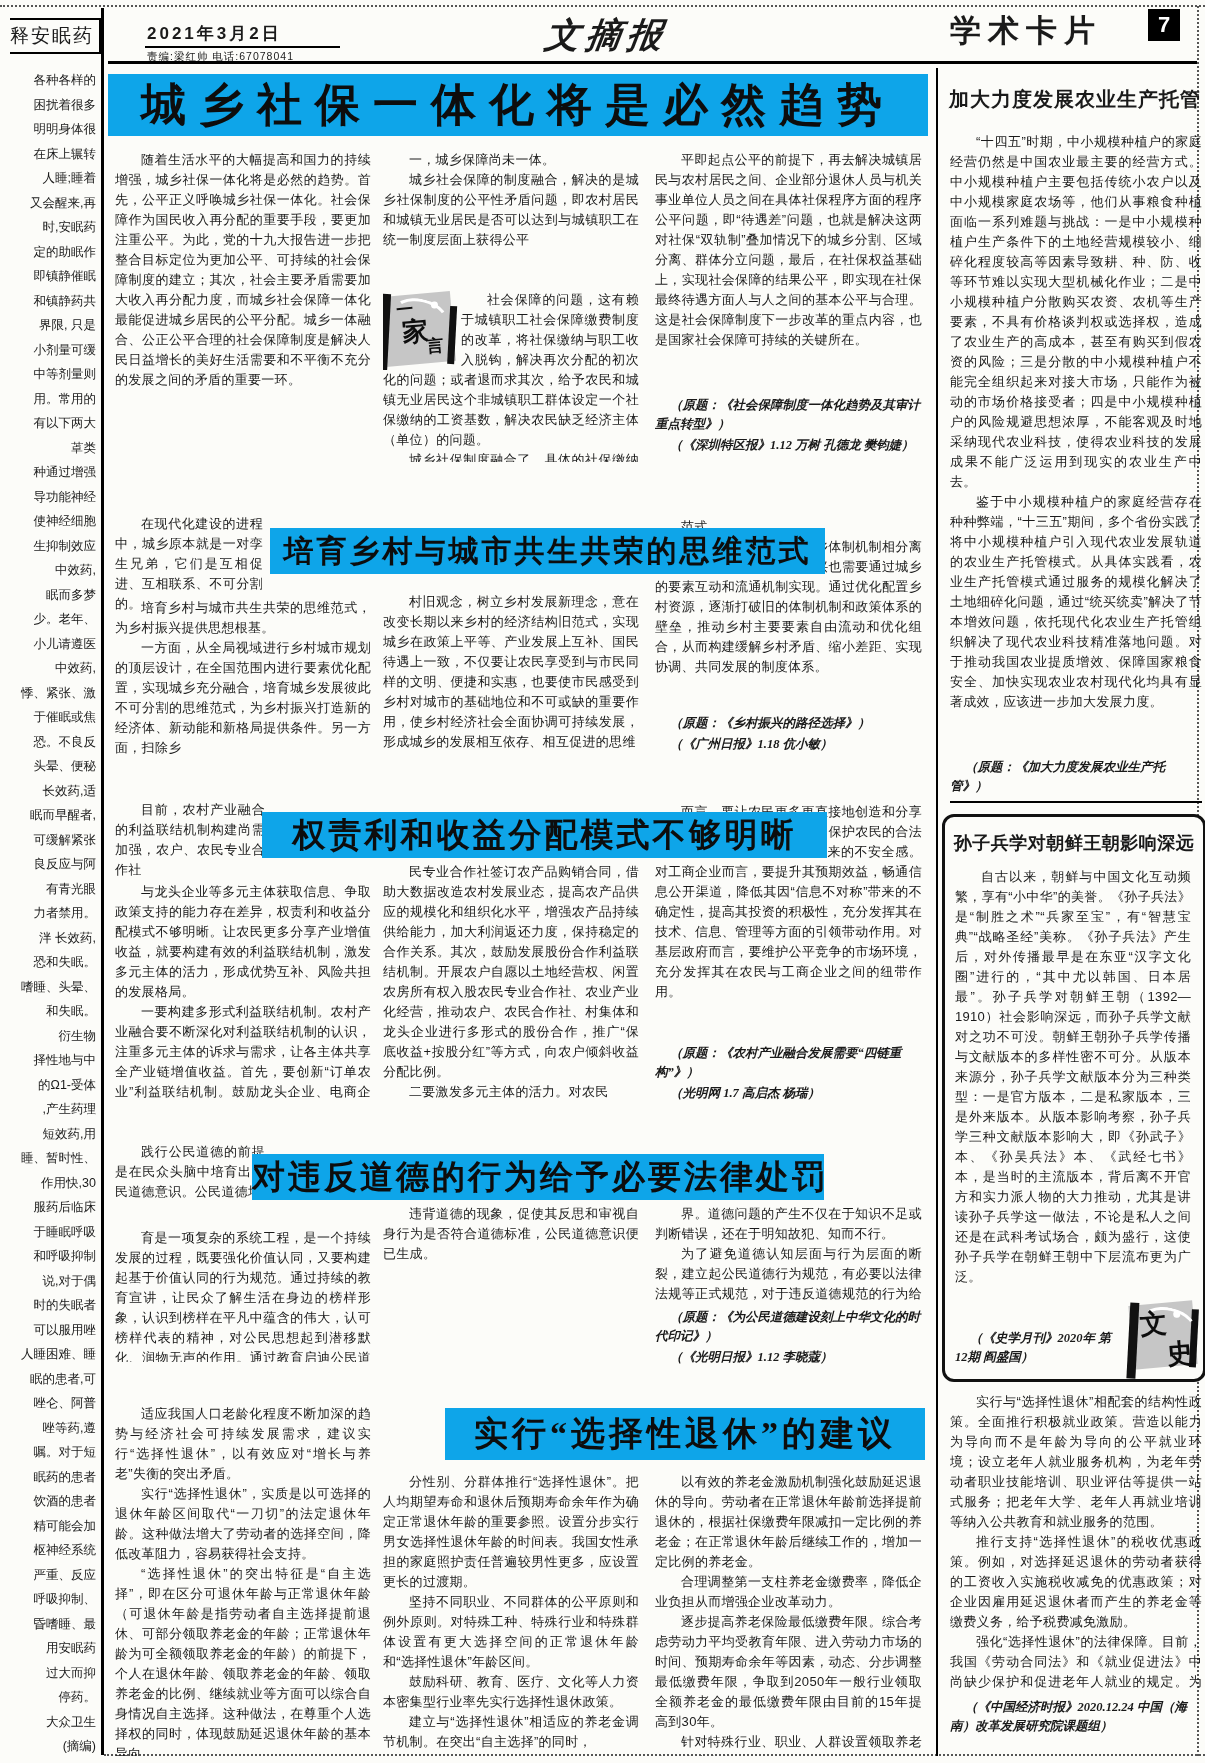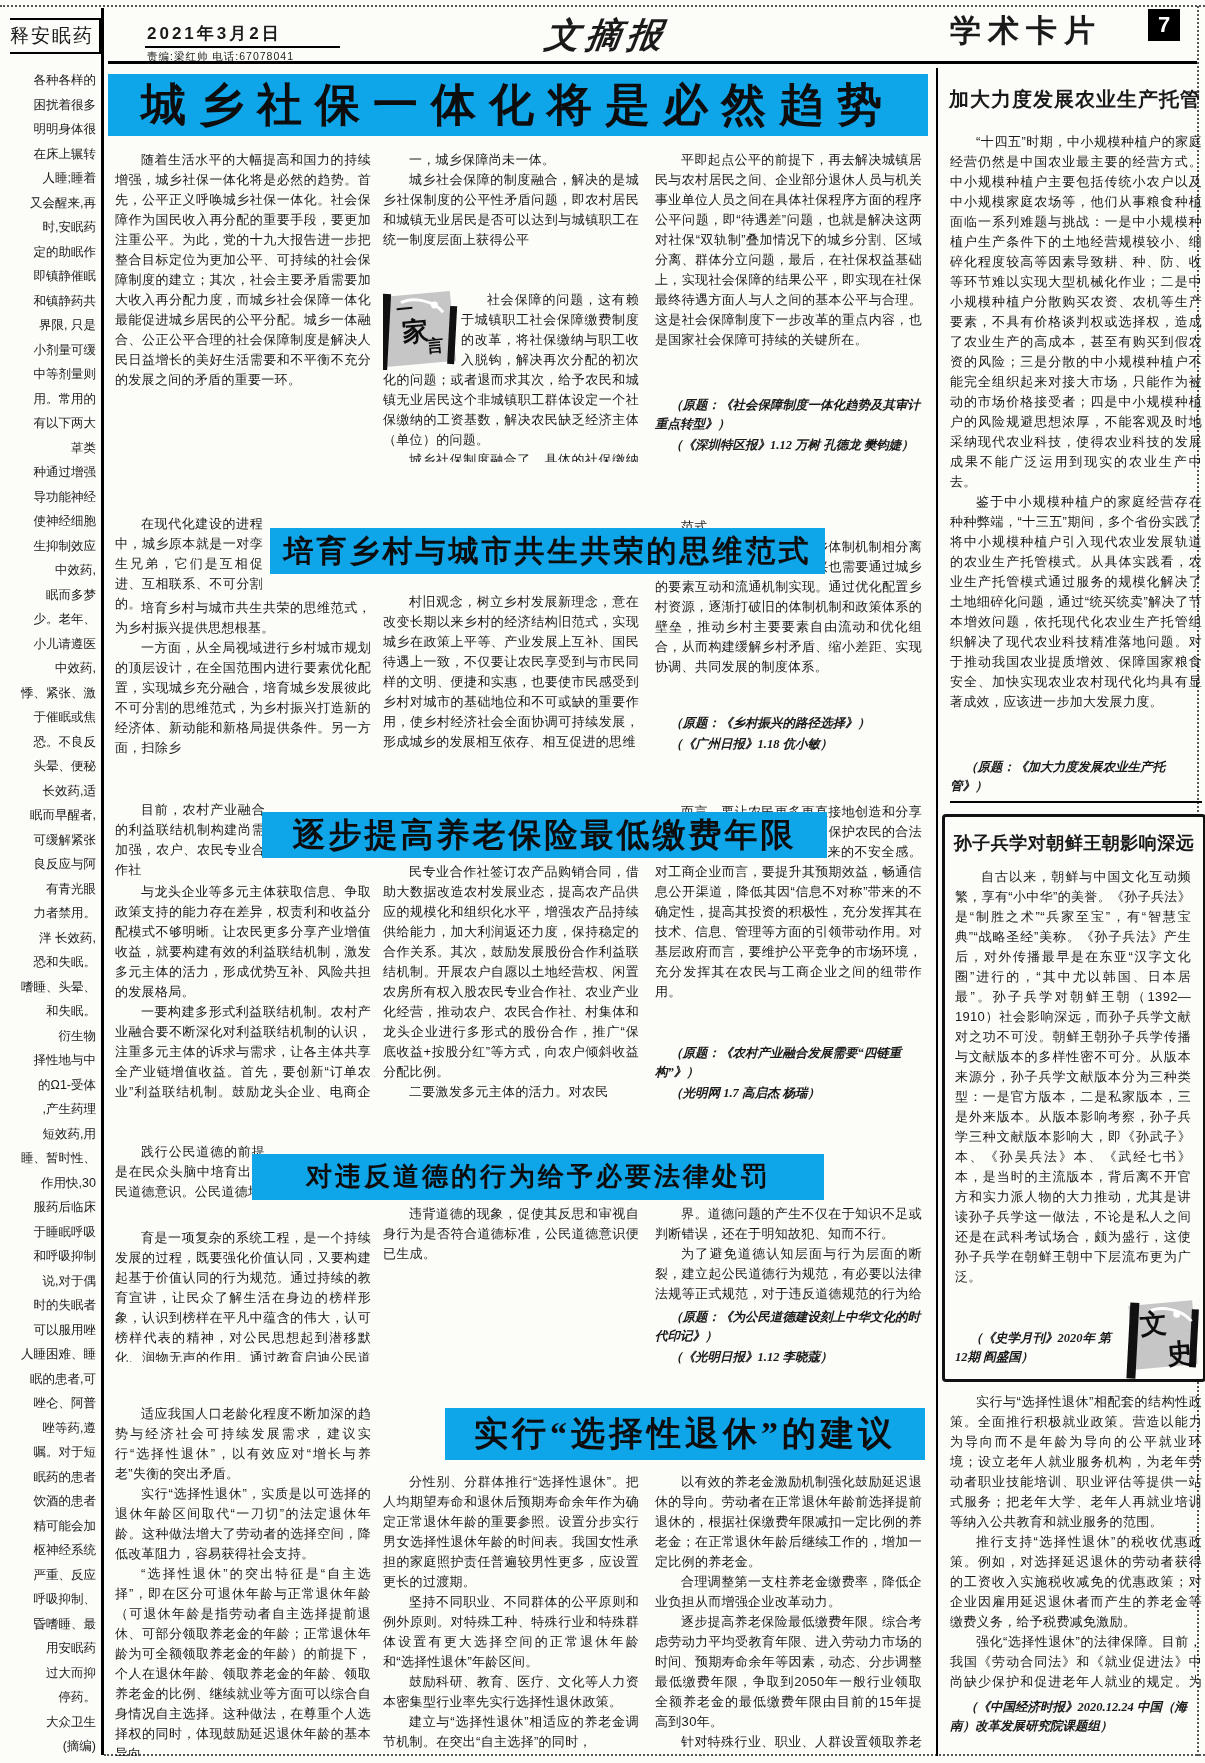--- a/index.html
+++ b/index.html
@@ -39,21 +39,21 @@
   .tilt-icon .kc{position:absolute;font-weight:900;font-family:"Liberation Serif",serif;margin:0;color:#0d0d0d}
   .kicker-float{float:left;margin:4px 8px 2px 0}
   .kicker-float .kc:nth-of-type(1){left:15px;top:3px;font-size:17px}
   .kicker-float .kc:nth-of-type(2){left:19px;top:20px;font-size:26px}
   .kicker-float .kc:nth-of-type(3){left:42px;top:42px;font-size:17px}
   .wenshi .kc:nth-of-type(1){left:10px;top:2px;font-size:27px}
   .wenshi .kc:nth-of-type(2){left:34px;top:34px;font-size:27px}
   
   .rtitle{font-family:"Liberation Serif",serif;font-weight:900;text-align:center;font-size:20px;
           letter-spacing:1px;white-space:nowrap;overflow:hidden}
-  .round-box{border:3px solid #111;border-radius:4px;background:#fcfcf9}
+  .round-box{border:3px solid #111;border-radius:12px;background:#fcfcf9}
   .box-title{font-family:"Liberation Serif",serif;font-weight:900;font-size:18px;text-align:center;
              margin-top:14px;letter-spacing:.5px;white-space:nowrap;overflow:hidden}
 </style>
 </head>
 <body>
 
 <div class="dotted-h" style="left:0;top:5px;width:1205px"></div>
 <div class="dotted-v" style="left:1197px;top:6px;height:1750px"></div>
 <div class="dotted-h" style="left:104px;top:1754px;width:1101px"></div>
 
@@ -189,41 +189,41 @@
     <p class="para">现代化不能够建立在城乡体制机制相分离的基础之上。同理，乡村振兴也需要通过城乡的要素互动和流通机制实现。通过优化配置乡村资源，逐渐打破旧的体制机制和政策体系的壁垒，推动乡村主要要素自由流动和优化组合，从而构建缓解乡村矛盾、缩小差距、实现协调、共同发展的制度体系。</p>
   </div>
 <div class="abs col" style="left:655px;top:712px;width:267px;height:46px">
     <p class="cite">（原题：《乡村振兴的路径选择》）</p>
     <p class="cite">（《广州日报》1.18 伉小敏）</p>
   </div>
 
 <div class="abs col" style="left:115px;top:800px;width:150px;height:80px">
     <p class="para">目前，农村产业融合的利益联结机制构建尚需加强，农户、农民专业合作社</p>
   </div>
-<div class="abs hl" style="left:262px;top:812px;width:565px;height:46px;font-size:33px;line-height:46px;letter-spacing:3px">逐步提高养老保险最低缴费年限</div>
+<div class="abs hl" style="left:262px;top:812px;width:565px;height:46px;font-size:33px;line-height:46px;letter-spacing:3px">权责利和收益分配模式不够明晰</div>
 <div class="abs col" style="left:115px;top:882px;width:256px;height:216px">
     <p class="para">与龙头企业等多元主体获取信息、争取政策支持的能力存在差异，权责利和收益分配模式不够明晰。让农民更多分享产业增值收益，就要构建有效的利益联结机制，激发多元主体的活力，形成优势互补、风险共担的发展格局。</p>
     <p class="para">一要构建多形式利益联结机制。农村产业融合要不断深化对利益联结机制的认识，注重多元主体的诉求与需求，让各主体共享全产业链增值收益。首先，要创新“订单农业”利益联结机制。鼓励龙头企业、电商企业等工商资本与农户、农</p>
   </div>
 <div class="abs col" style="left:383px;top:862px;width:256px;height:236px">
     <p class="para">民专业合作社签订农产品购销合同，借助大数据改造农村发展业态，提高农产品供应的规模化和组织化水平，增强农产品持续供给能力，加大利润返还力度，保持稳定的合作关系。其次，鼓励发展股份合作利益联结机制。开展农户自愿以土地经营权、闲置农房所有权入股农民专业合作社、农业产业化经营，推动农户、农民合作社、村集体和龙头企业进行多形式的股份合作，推广“保底收益+按股分红”等方式，向农户倾斜收益分配比例。</p>
     <p class="para">二要激发多元主体的活力。对农民</p>
   </div>
 <div class="abs col" style="left:655px;top:802px;width:267px;height:238px;z-index:1">
     <p class="para">而言，要让农民更多更直接地创造和分享产业链、价值链的增值收益，保护农民的合法权益，降低其因“畏惧损失”带来的不安全感。对工商企业而言，要提升其预期效益，畅通信息公开渠道，降低其因“信息不对称”带来的不确定性，提高其投资的积极性，充分发挥其在技术、信息、管理等方面的引领带动作用。对基层政府而言，要维护公平竞争的市场环境，充分发挥其在农民与工商企业之间的纽带作用。</p>
   </div>
 <div class="abs col" style="left:655px;top:1042px;width:267px;height:58px">
     <p class="cite">（原题：《农村产业融合发展需要“四链重构”》）</p>
     <p class="cite">（光明网 1.7 高启杰 杨瑞）</p>
   </div>
 
 <div class="abs col" style="left:115px;top:1142px;width:150px;height:84px">
     <p class="para">践行公民道德的前提是在民众头脑中培育出公民道德意识。公民道德培</p>
   </div>
-<div class="abs hl" style="left:252px;top:1154px;width:572px;height:46px;font-size:26px;line-height:46px;letter-spacing:3px">对违反道德的行为给予必要法律处罚</div>
+<div class="abs hl" style="left:252px;top:1154px;width:572px;height:46px;font-size:33px;line-height:46px;letter-spacing:3px">对违反道德的行为给予必要法律处罚</div>
 <div class="abs col" style="left:115px;top:1228px;width:256px;height:134px">
     <p class="para">育是一项复杂的系统工程，是一个持续发展的过程，既要强化价值认同，又要构建起基于价值认同的行为规范。通过持续的教育宣讲，让民众了解生活在身边的榜样形象，认识到榜样在平凡中蕴含的伟大，认可榜样代表的精神，对公民思想起到潜移默化、润物无声的作用。通过教育启迪公民道德，让公民识别出哪些是</p>
   </div>
 <div class="abs col" style="left:383px;top:1204px;width:256px;height:160px">
     <p class="para">违背道德的现象，促使其反思和审视自身行为是否符合道德标准，公民道德意识便已生成。</p>
   </div>
 <div class="abs col" style="left:655px;top:1204px;width:267px;height:100px;z-index:1">
     <p class="para">界。道德问题的产生不仅在于知识不足或判断错误，还在于明知故犯、知而不行。</p>
     <p class="para">为了避免道德认知层面与行为层面的断裂，建立起公民道德行为规范，有必要以法律法规等正式规范，对于违反道德规范的行为给予一定处罚，这是规范公民社会行为的有效手段。</p>
   </div>

